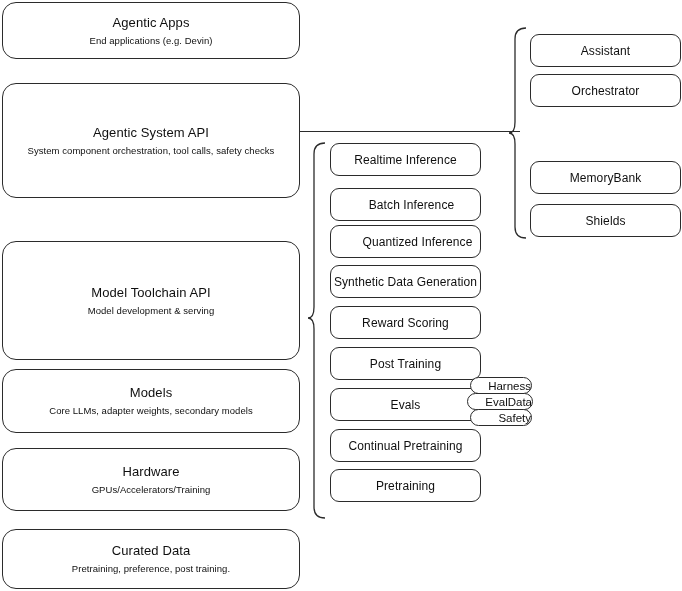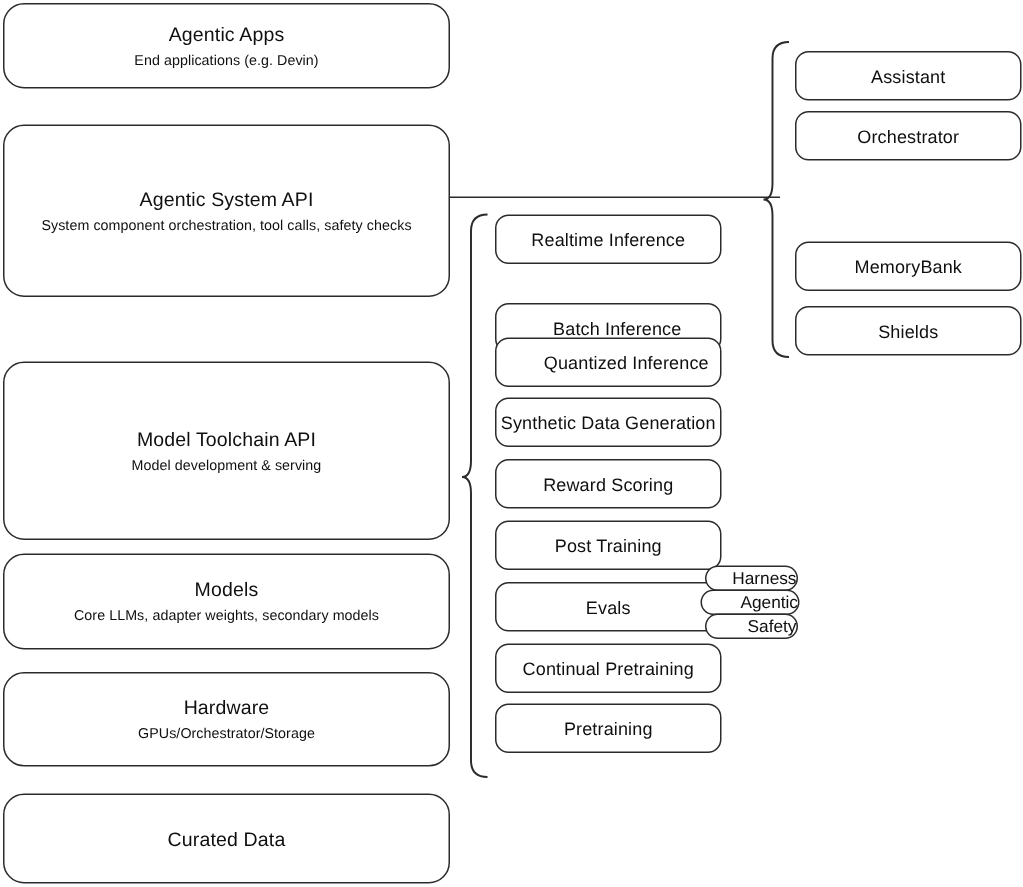--- a/index.html
+++ b/index.html
@@ -112,38 +112,39 @@
     <div class="sub">Model development &amp; serving</div>
   </div>
 
   <div class="node layer" style="top:369px;height:64px;">
     <div class="title">Models</div>
     <div class="sub">Core LLMs, adapter weights, secondary models</div>
   </div>
 
   <div class="node layer" style="top:448px;height:63px;">
     <div class="title">Hardware</div>
-    <div class="sub">GPUs/Orchestrator/Storage</div>
+    <div class="sub">GPUs/Accelerators/Training</div>
   </div>
 
   <div class="node layer" style="top:529px;height:60px;">
     <div class="title">Curated Data</div>
+    <div class="sub">Pretraining, preference, post training.</div>
   </div>
 
   <div class="hline" style="left:300px;top:131px;width:220px;"></div>
 
   <svg id="braces" viewBox="0 0 682 591" xmlns="http://www.w3.org/2000/svg">
     <path d="M 325,143 q -11,0 -11,11 L 314,307 q 0,11 -6,11 q 6,0 6,11 L 314,507 q 0,11 11,11"></path>
     <path d="M 526,28 q -11,0 -11,11 L 515,122 q 0,11 -6,11 q 6,0 6,11 L 515,227 q 0,11 11,11"></path>
   </svg>
 
   <div class="node chip mid" style="top:143px;">
     <span>Realtime Inference</span>
   </div>
-  <div class="node chip mid" style="top:202px;padding-left:12px;">
+  <div class="node chip mid" style="top:188px;padding-left:12px;">
     <span>Batch Inference</span>
   </div>
   <div class="node chip mid" style="top:225px;padding-left:24px;">
     <span>Quantized Inference</span>
   </div>
   <div class="node chip mid" style="top:265px;">
     <span>Synthetic Data Generation</span>
   </div>
   <div class="node chip mid" style="top:306px;">
     <span>Reward Scoring</span>
@@ -158,21 +159,21 @@
     <span>Continual Pretraining</span>
   </div>
   <div class="node chip mid" style="top:469px;">
     <span>Pretraining</span>
   </div>
 
   <div class="pill" style="left:470px;top:377px;width:62px;">
     <span>Harness</span>
   </div>
   <div class="pill" style="left:467px;top:393px;width:66px;">
-    <span>Agentic</span>
+    <span>EvalData</span>
   </div>
   <div class="pill" style="left:470px;top:409px;width:62px;">
     <span>Safety</span>
   </div>
 
   <div class="node chip right" style="top:34px;">
     <span>Assistant</span>
   </div>
   <div class="node chip right" style="top:74px;">
     <span>Orchestrator</span>

